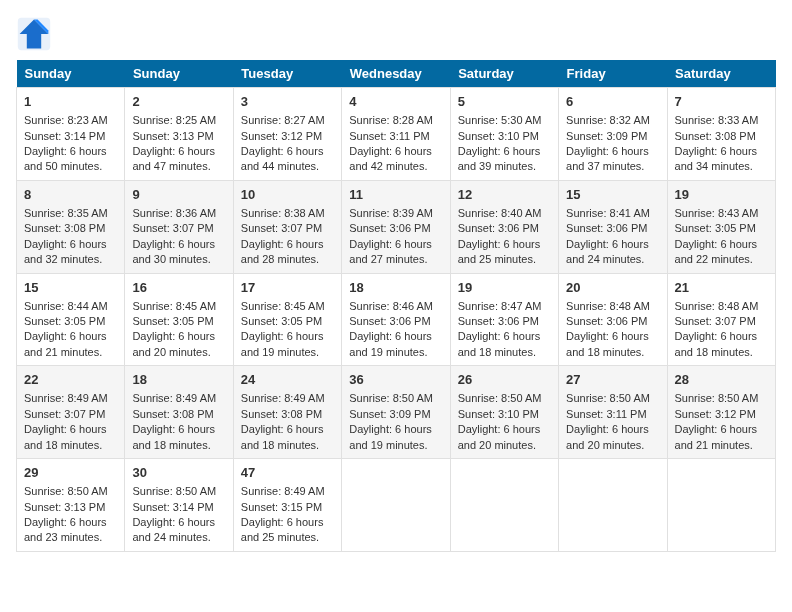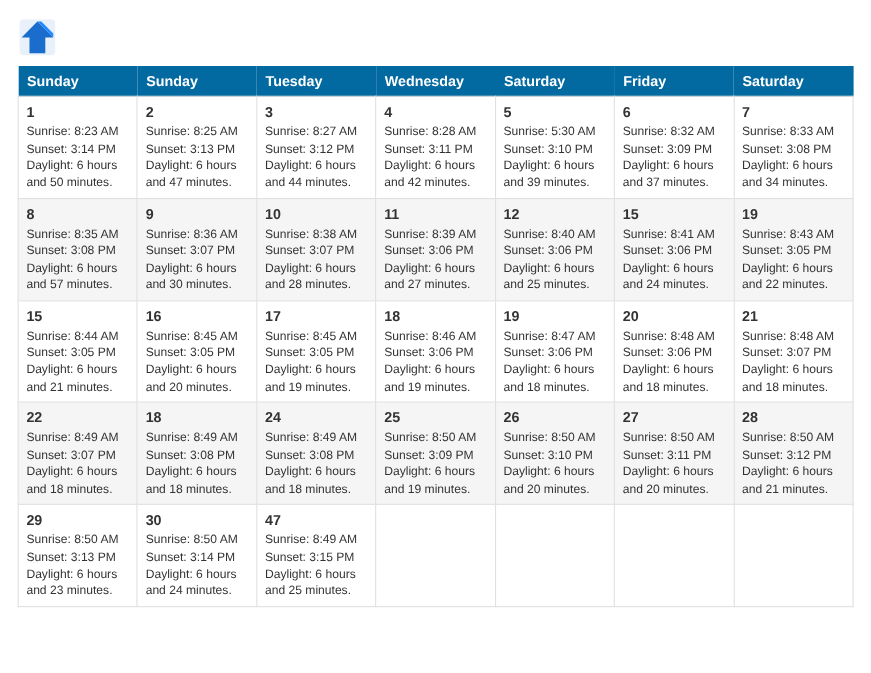--- a/index.html
+++ b/index.html
@@ -120,42 +120,42 @@
   <tr>
         <td><span class="day-num">1</span><span>Sunrise: 8:23 AM</span><br><span>Sunset: 3:14 PM</span><br><span>Daylight: 6 hours and 50 minutes.</span></td>
         <td><span class="day-num">2</span><span>Sunrise: 8:25 AM</span><br><span>Sunset: 3:13 PM</span><br><span>Daylight: 6 hours and 47 minutes.</span></td>
         <td><span class="day-num">3</span><span>Sunrise: 8:27 AM</span><br><span>Sunset: 3:12 PM</span><br><span>Daylight: 6 hours and 44 minutes.</span></td>
         <td><span class="day-num">4</span><span>Sunrise: 8:28 AM</span><br><span>Sunset: 3:11 PM</span><br><span>Daylight: 6 hours and 42 minutes.</span></td>
         <td><span class="day-num">5</span><span>Sunrise: 5:30 AM</span><br><span>Sunset: 3:10 PM</span><br><span>Daylight: 6 hours and 39 minutes.</span></td>
         <td><span class="day-num">6</span><span>Sunrise: 8:32 AM</span><br><span>Sunset: 3:09 PM</span><br><span>Daylight: 6 hours and 37 minutes.</span></td>
         <td><span class="day-num">7</span><span>Sunrise: 8:33 AM</span><br><span>Sunset: 3:08 PM</span><br><span>Daylight: 6 hours and 34 minutes.</span></td>
       </tr>
       <tr>
-        <td><span class="day-num">8</span><span>Sunrise: 8:35 AM</span><br><span>Sunset: 3:08 PM</span><br><span>Daylight: 6 hours and 57 minutes.</span></td>
+        <td><span class="day-num">8</span><span>Sunrise: 8:35 AM</span><br><span>Sunset: 3:08 PM</span><br><span>Daylight: 6 hours and 32 minutes.</span></td>
         <td><span class="day-num">9</span><span>Sunrise: 8:36 AM</span><br><span>Sunset: 3:07 PM</span><br><span>Daylight: 6 hours and 30 minutes.</span></td>
         <td><span class="day-num">10</span><span>Sunrise: 8:38 AM</span><br><span>Sunset: 3:07 PM</span><br><span>Daylight: 6 hours and 28 minutes.</span></td>
         <td><span class="day-num">11</span><span>Sunrise: 8:39 AM</span><br><span>Sunset: 3:06 PM</span><br><span>Daylight: 6 hours and 27 minutes.</span></td>
         <td><span class="day-num">12</span><span>Sunrise: 8:40 AM</span><br><span>Sunset: 3:06 PM</span><br><span>Daylight: 6 hours and 25 minutes.</span></td>
         <td><span class="day-num">15</span><span>Sunrise: 8:41 AM</span><br><span>Sunset: 3:06 PM</span><br><span>Daylight: 6 hours and 24 minutes.</span></td>
         <td><span class="day-num">19</span><span>Sunrise: 8:43 AM</span><br><span>Sunset: 3:05 PM</span><br><span>Daylight: 6 hours and 22 minutes.</span></td>
       </tr>
       <tr>
         <td><span class="day-num">15</span><span>Sunrise: 8:44 AM</span><br><span>Sunset: 3:05 PM</span><br><span>Daylight: 6 hours and 21 minutes.</span></td>
         <td><span class="day-num">16</span><span>Sunrise: 8:45 AM</span><br><span>Sunset: 3:05 PM</span><br><span>Daylight: 6 hours and 20 minutes.</span></td>
         <td><span class="day-num">17</span><span>Sunrise: 8:45 AM</span><br><span>Sunset: 3:05 PM</span><br><span>Daylight: 6 hours and 19 minutes.</span></td>
         <td><span class="day-num">18</span><span>Sunrise: 8:46 AM</span><br><span>Sunset: 3:06 PM</span><br><span>Daylight: 6 hours and 19 minutes.</span></td>
         <td><span class="day-num">19</span><span>Sunrise: 8:47 AM</span><br><span>Sunset: 3:06 PM</span><br><span>Daylight: 6 hours and 18 minutes.</span></td>
         <td><span class="day-num">20</span><span>Sunrise: 8:48 AM</span><br><span>Sunset: 3:06 PM</span><br><span>Daylight: 6 hours and 18 minutes.</span></td>
         <td><span class="day-num">21</span><span>Sunrise: 8:48 AM</span><br><span>Sunset: 3:07 PM</span><br><span>Daylight: 6 hours and 18 minutes.</span></td>
       </tr>
       <tr>
         <td><span class="day-num">22</span><span>Sunrise: 8:49 AM</span><br><span>Sunset: 3:07 PM</span><br><span>Daylight: 6 hours and 18 minutes.</span></td>
         <td><span class="day-num">18</span><span>Sunrise: 8:49 AM</span><br><span>Sunset: 3:08 PM</span><br><span>Daylight: 6 hours and 18 minutes.</span></td>
         <td><span class="day-num">24</span><span>Sunrise: 8:49 AM</span><br><span>Sunset: 3:08 PM</span><br><span>Daylight: 6 hours and 18 minutes.</span></td>
-        <td><span class="day-num">25</span><span>Sunrise: 8:50 AM</span><br><span>Sunset: 3:09 PM</span><br><span>Daylight: 6 hours and 19 minutes.</span></td>
+        <td><span class="day-num">36</span><span>Sunrise: 8:50 AM</span><br><span>Sunset: 3:09 PM</span><br><span>Daylight: 6 hours and 19 minutes.</span></td>
         <td><span class="day-num">26</span><span>Sunrise: 8:50 AM</span><br><span>Sunset: 3:10 PM</span><br><span>Daylight: 6 hours and 20 minutes.</span></td>
         <td><span class="day-num">27</span><span>Sunrise: 8:50 AM</span><br><span>Sunset: 3:11 PM</span><br><span>Daylight: 6 hours and 20 minutes.</span></td>
         <td><span class="day-num">28</span><span>Sunrise: 8:50 AM</span><br><span>Sunset: 3:12 PM</span><br><span>Daylight: 6 hours and 21 minutes.</span></td>
       </tr>
       <tr>
         <td><span class="day-num">29</span><span>Sunrise: 8:50 AM</span><br><span>Sunset: 3:13 PM</span><br><span>Daylight: 6 hours and 23 minutes.</span></td>
         <td><span class="day-num">30</span><span>Sunrise: 8:50 AM</span><br><span>Sunset: 3:14 PM</span><br><span>Daylight: 6 hours and 24 minutes.</span></td>
         <td><span class="day-num">47</span><span>Sunrise: 8:49 AM</span><br><span>Sunset: 3:15 PM</span><br><span>Daylight: 6 hours and 25 minutes.</span></td>
         <td class="empty-cell"></td>
         <td class="empty-cell"></td>

